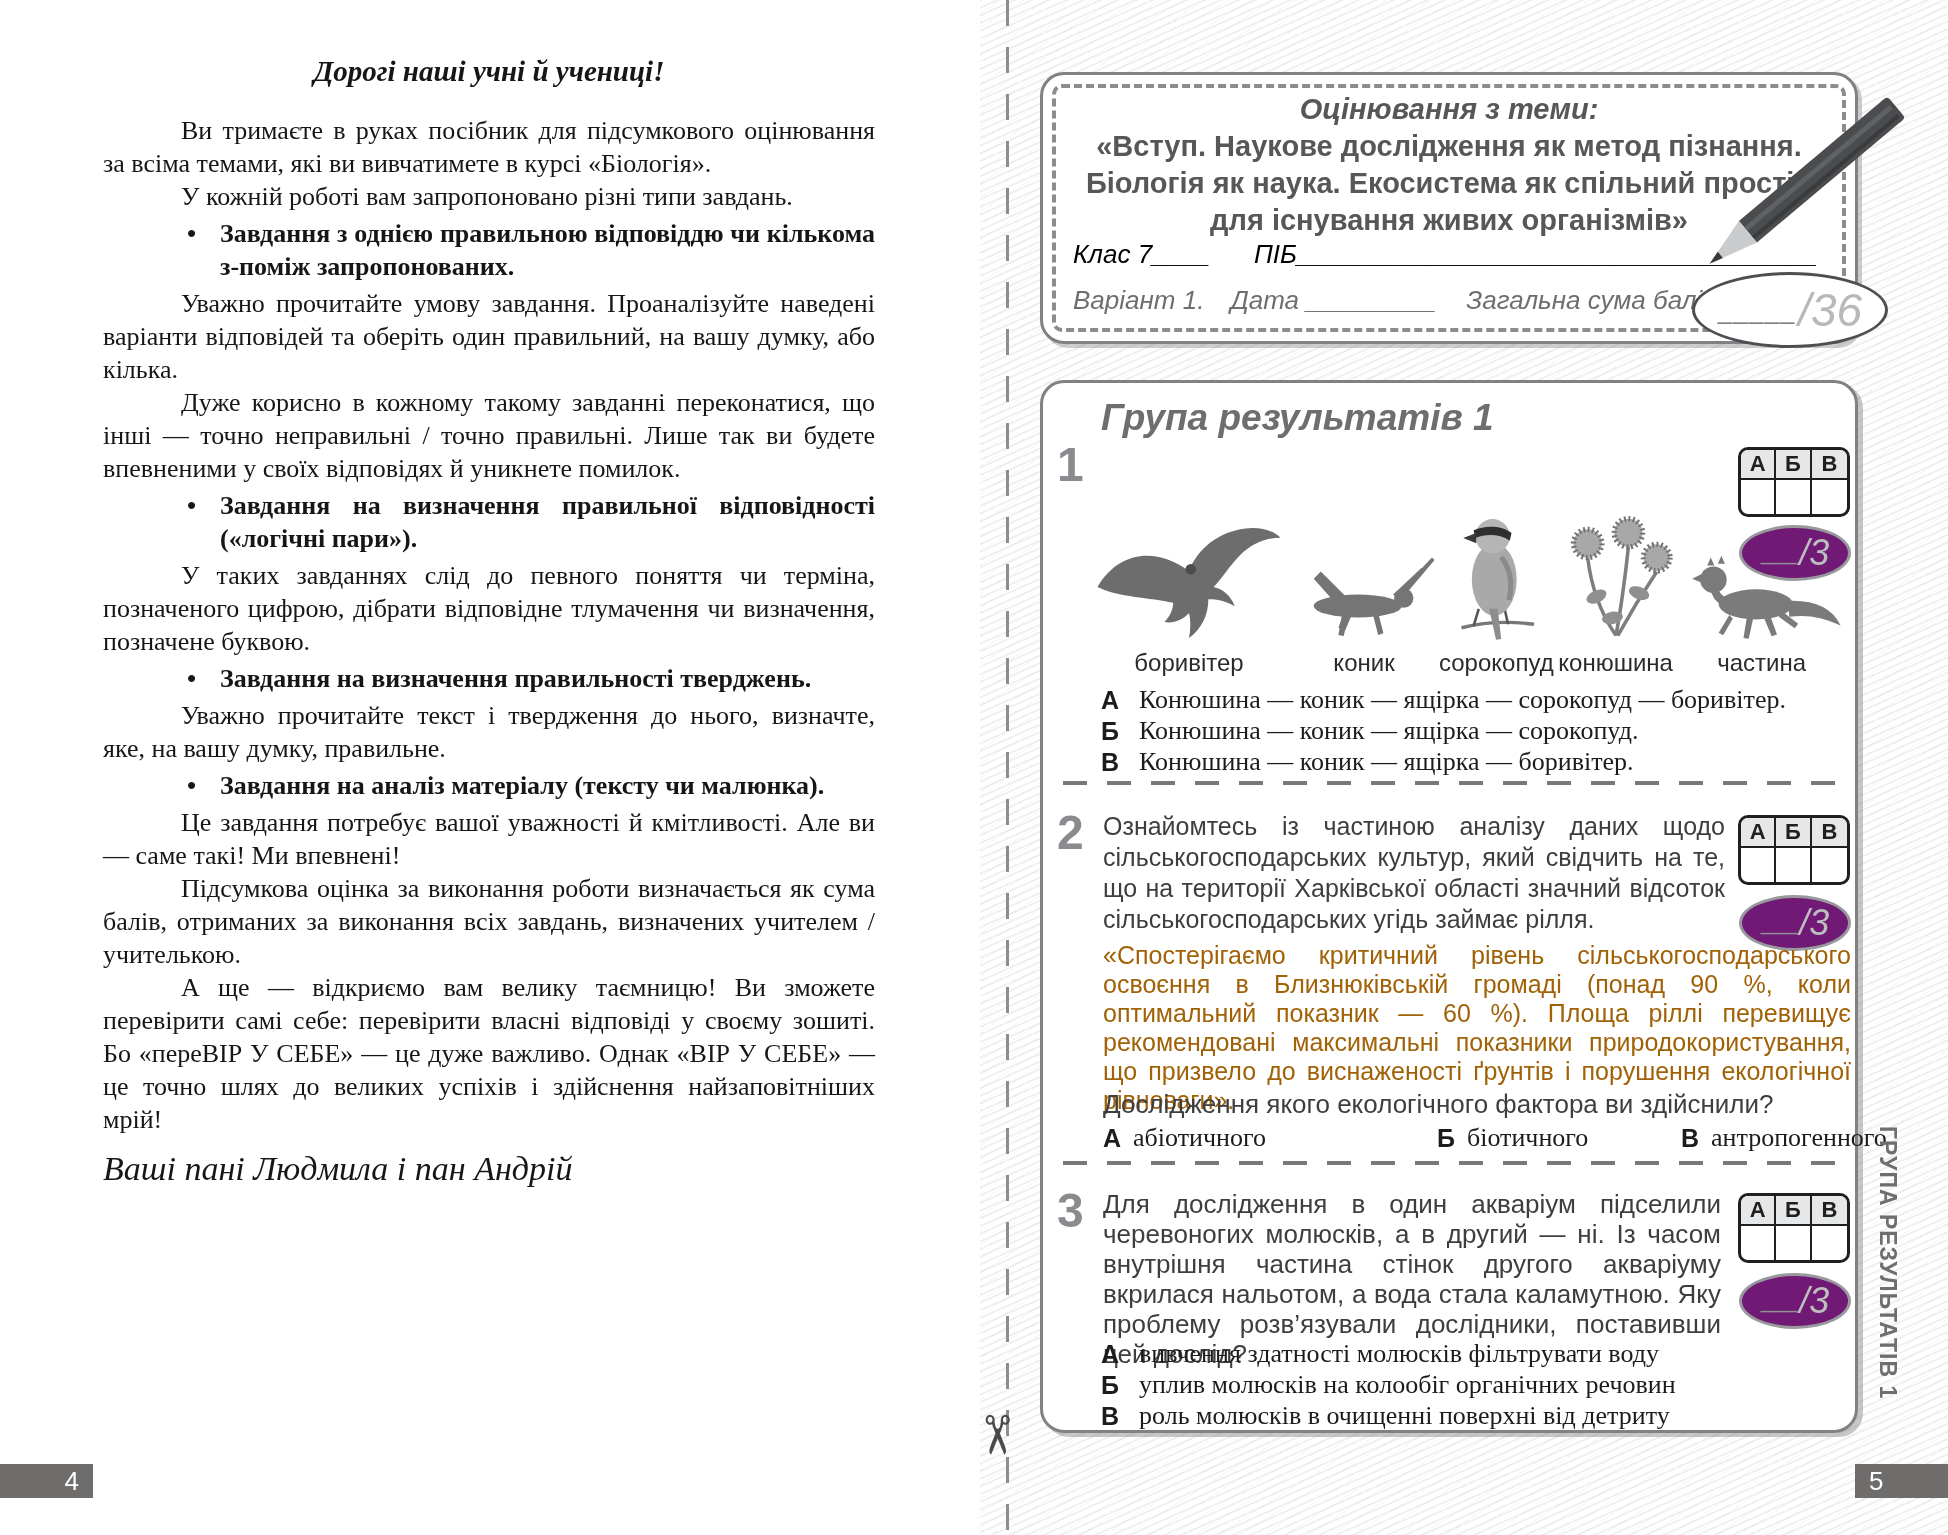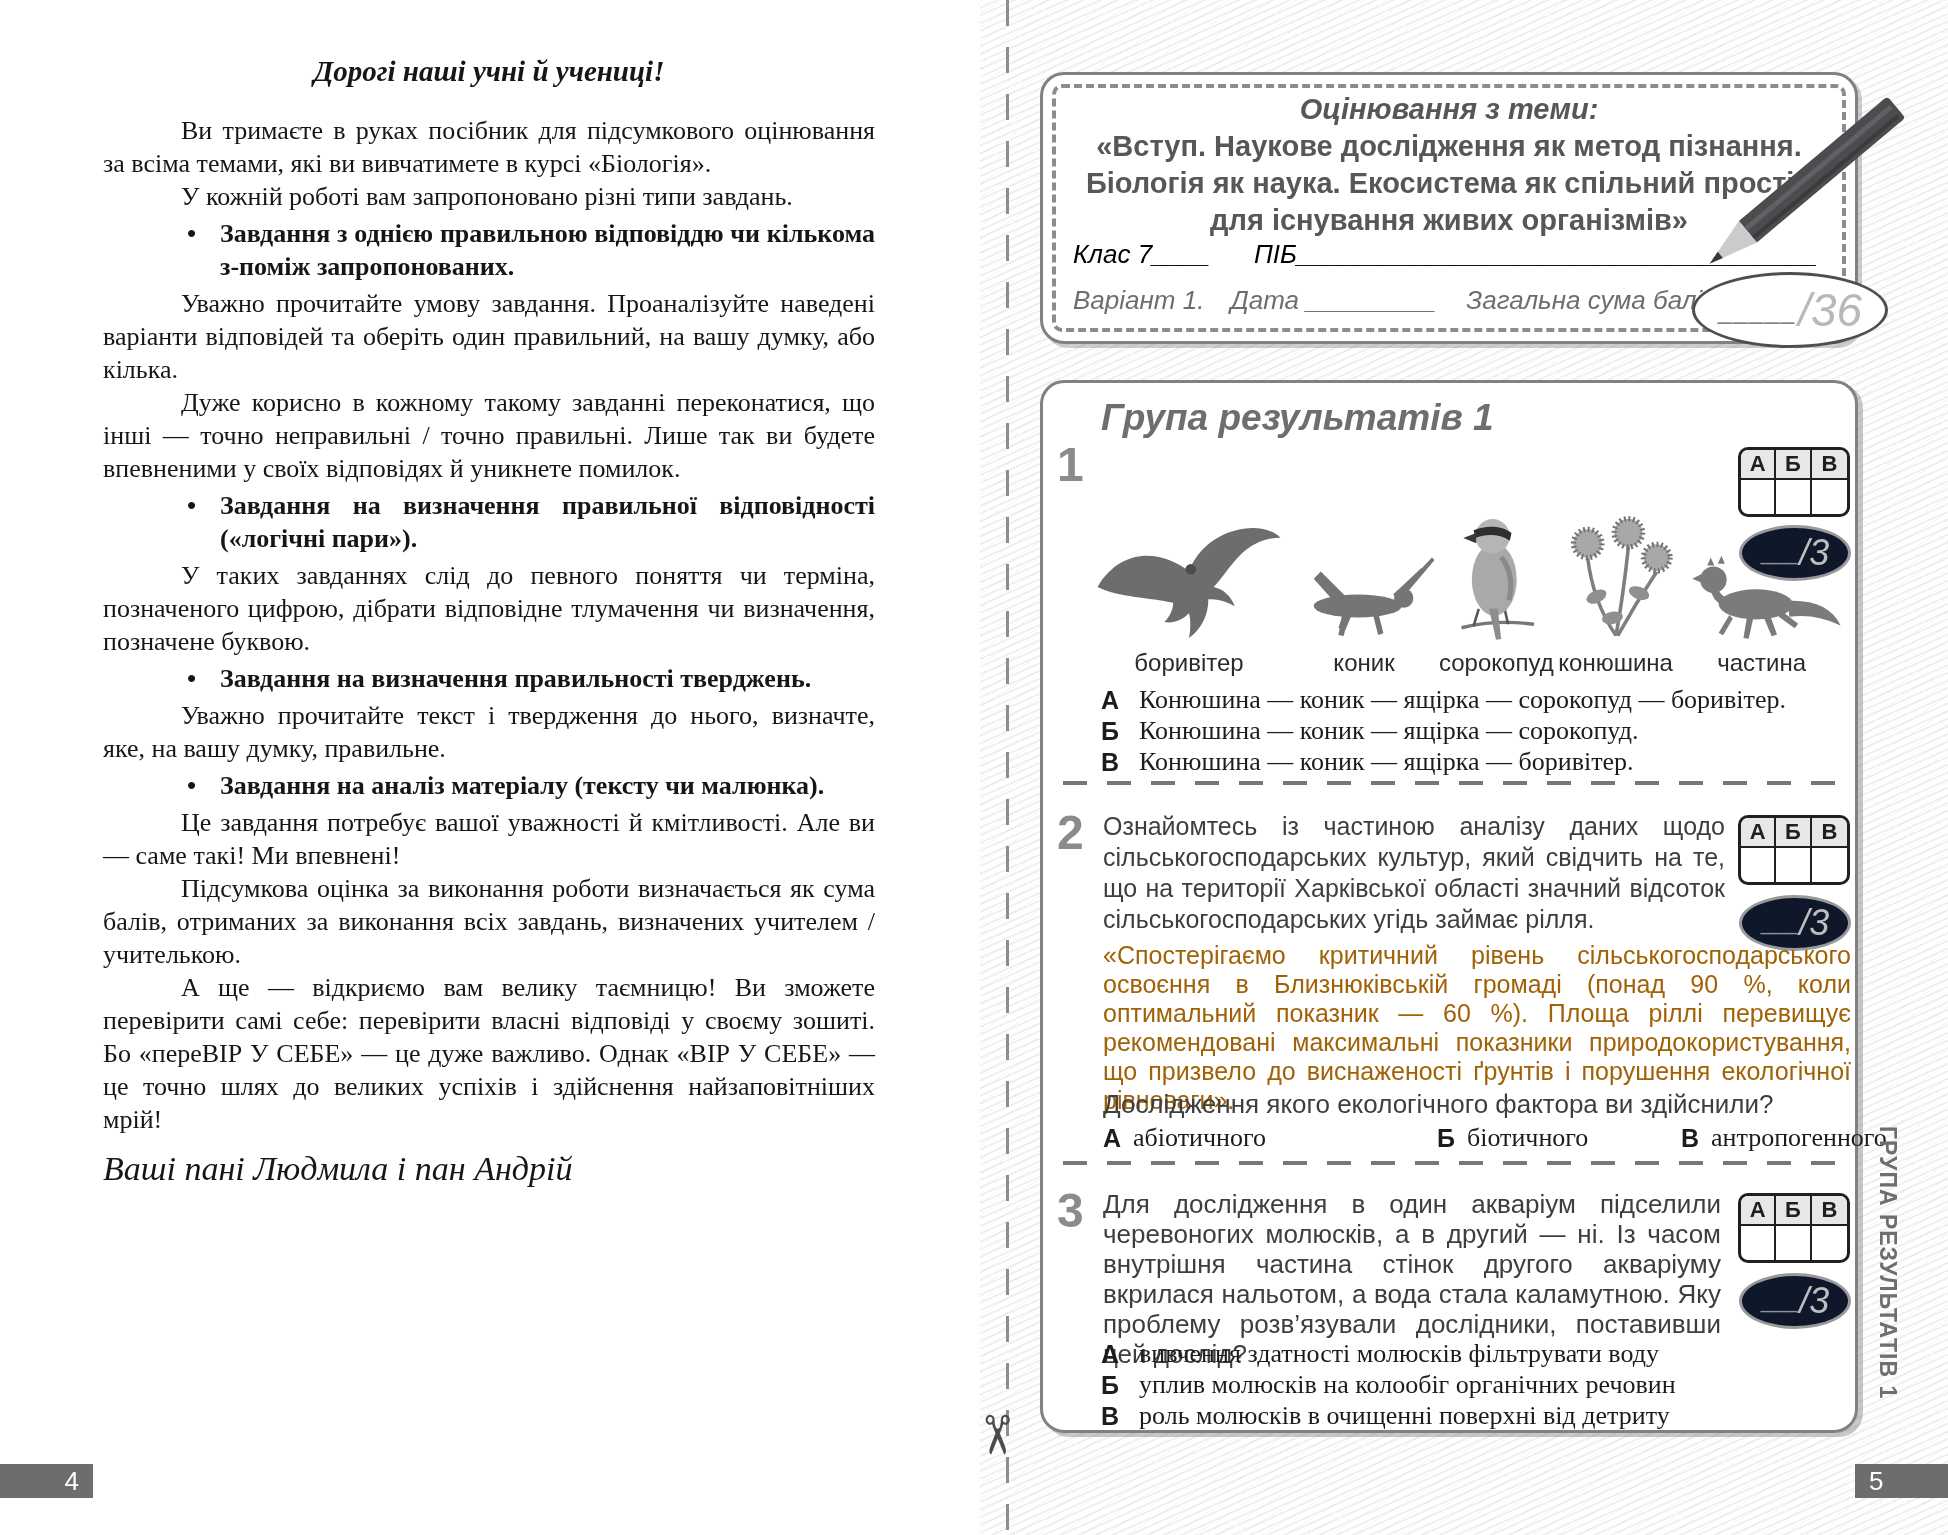--- a/index.html
+++ b/index.html
@@ -75,21 +75,21 @@
   .q-sub{position:absolute;font-size:26px;color:#3d3e40;}
 
   .abv{position:absolute;width:112px;height:70px;border:3px solid #1f1f1f;border-radius:10px;
     background:#fff;overflow:hidden;display:grid;grid-template-columns:1fr 1fr 1fr;
     grid-template-rows:30px 1fr;box-sizing:border-box;}
   .abv div{display:flex;align-items:center;justify-content:center;}
   .abv .h{background:#e6e7e8;border-bottom:2px solid #1f1f1f;font-weight:bold;font-size:22px;color:#1f1f1f;}
   .abv .c1{border-right:2px solid #1f1f1f;}
 
   .oval3{position:absolute;width:112px;height:56px;border:3px solid #97999c;border-radius:50%;
-    background:#0f172a;display:flex;align-items:center;justify-content:center;box-sizing:border-box;}
+    background:#701a75;display:flex;align-items:center;justify-content:center;box-sizing:border-box;}
   .oval3 .blank{color:#909295;font-size:22px;}
   .oval3 .max{color:#bcbec0;font-style:italic;font-size:36px;line-height:1;margin-left:2px;}
 
   .orgs{position:absolute;left:46px;top:126px;width:756px;height:168px;display:flex;
     justify-content:space-between;align-items:flex-end;}
   .org{display:flex;flex-direction:column;align-items:center;justify-content:flex-end;}
   .org-label{margin-top:4px;font-size:24px;color:#2b2b2b;}
 
   .opts{position:absolute;}
   .opt{display:flex;line-height:30px;margin-bottom:1px;}

